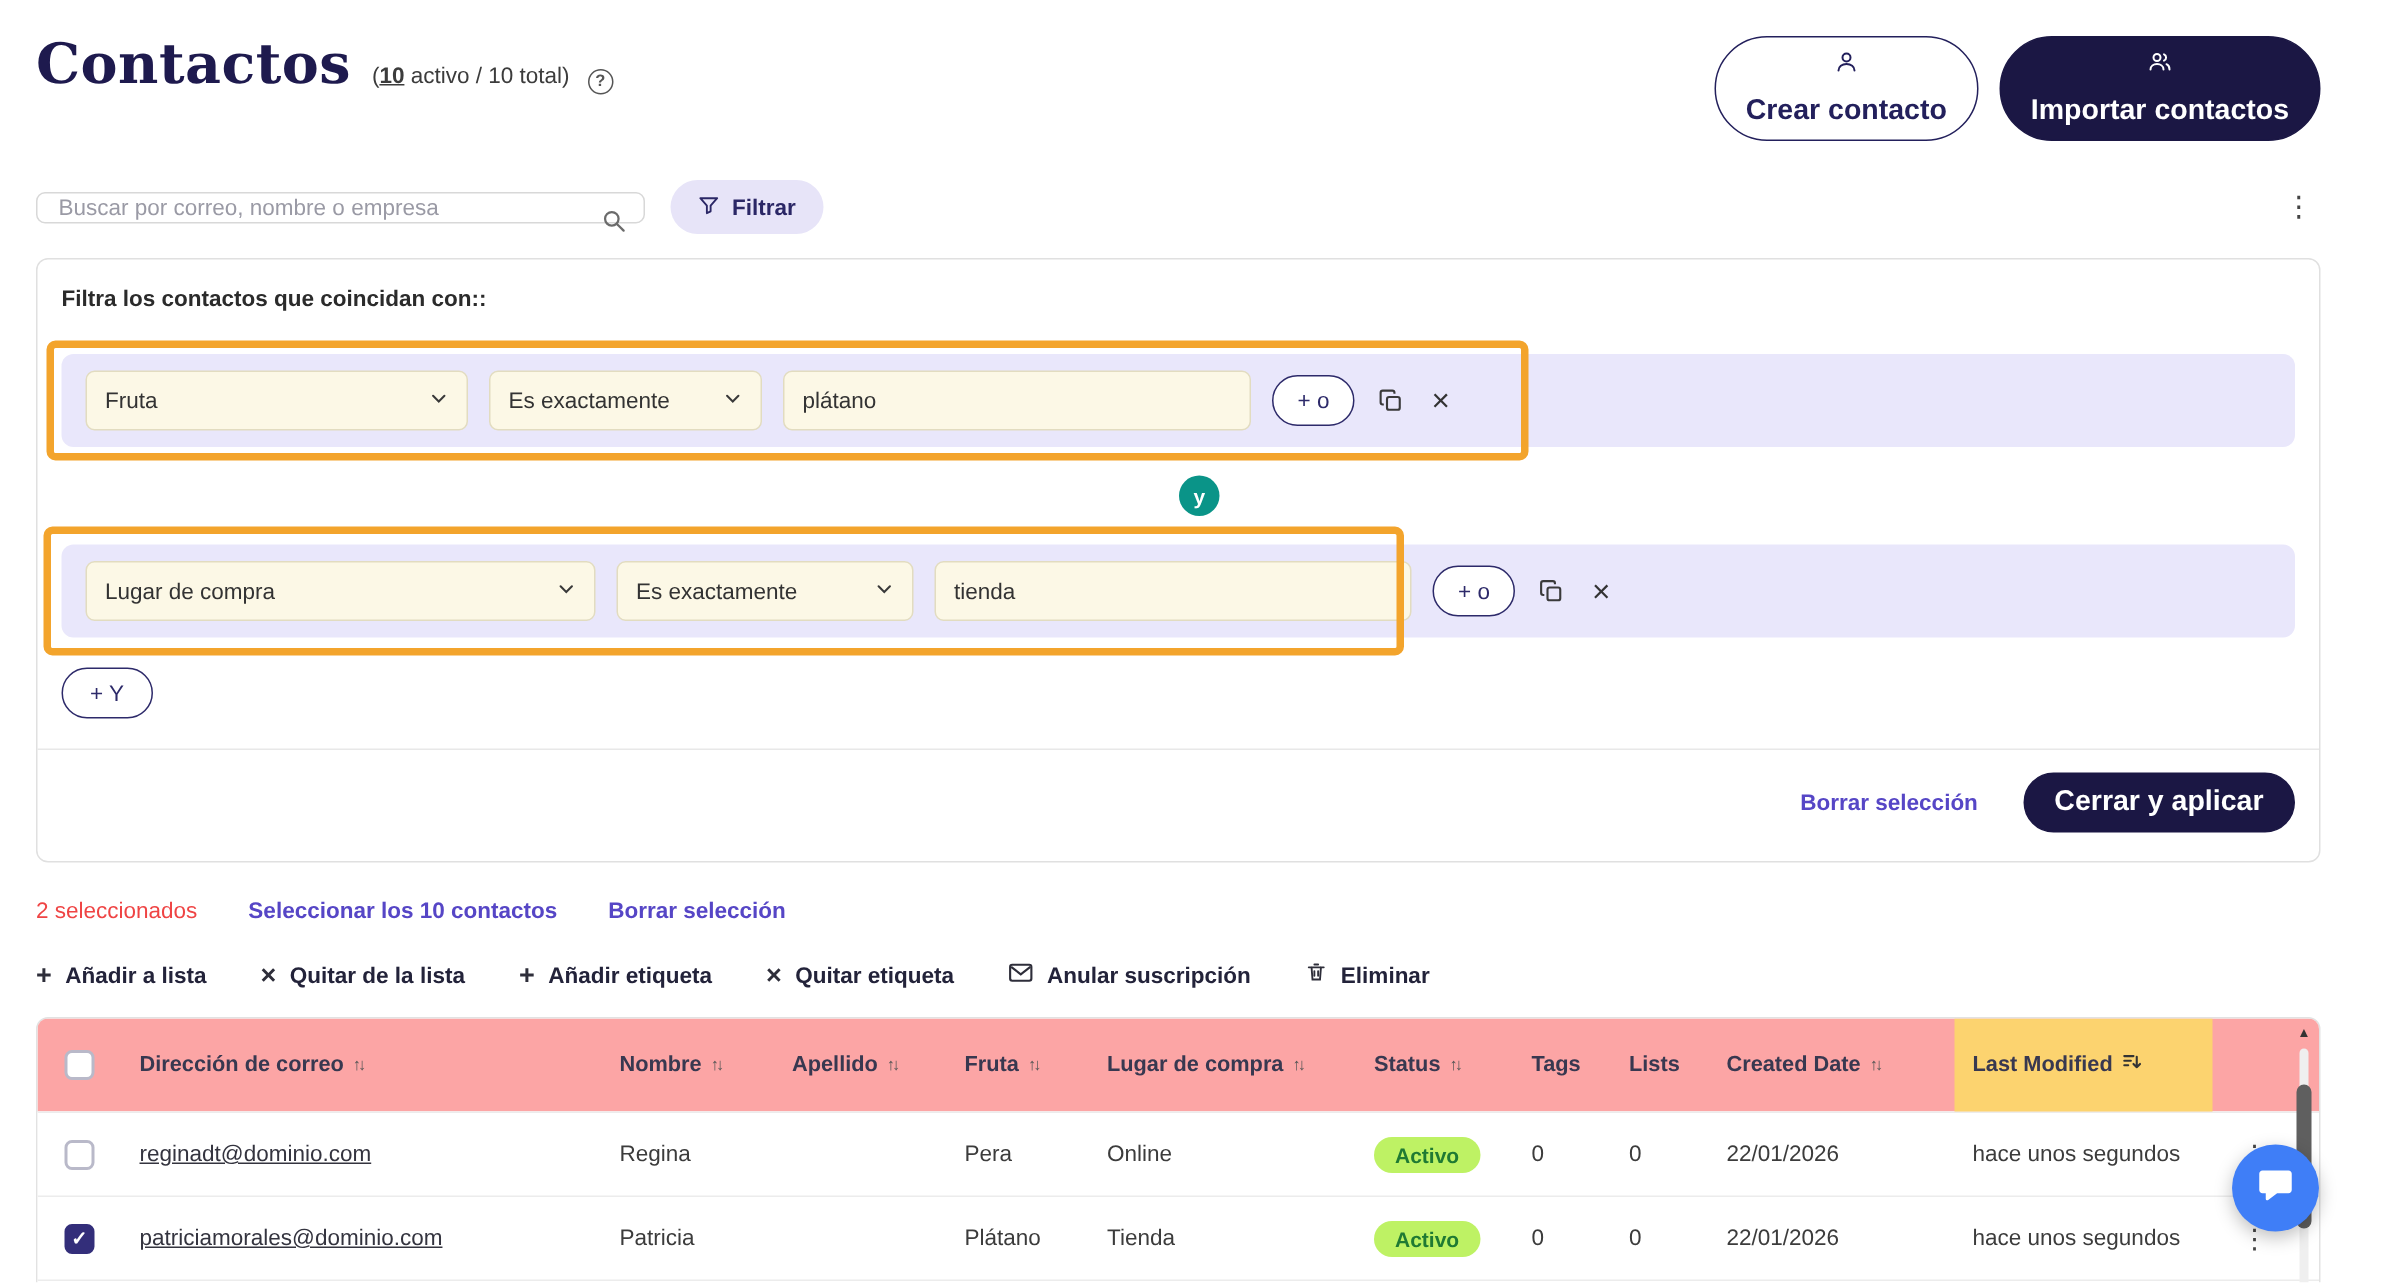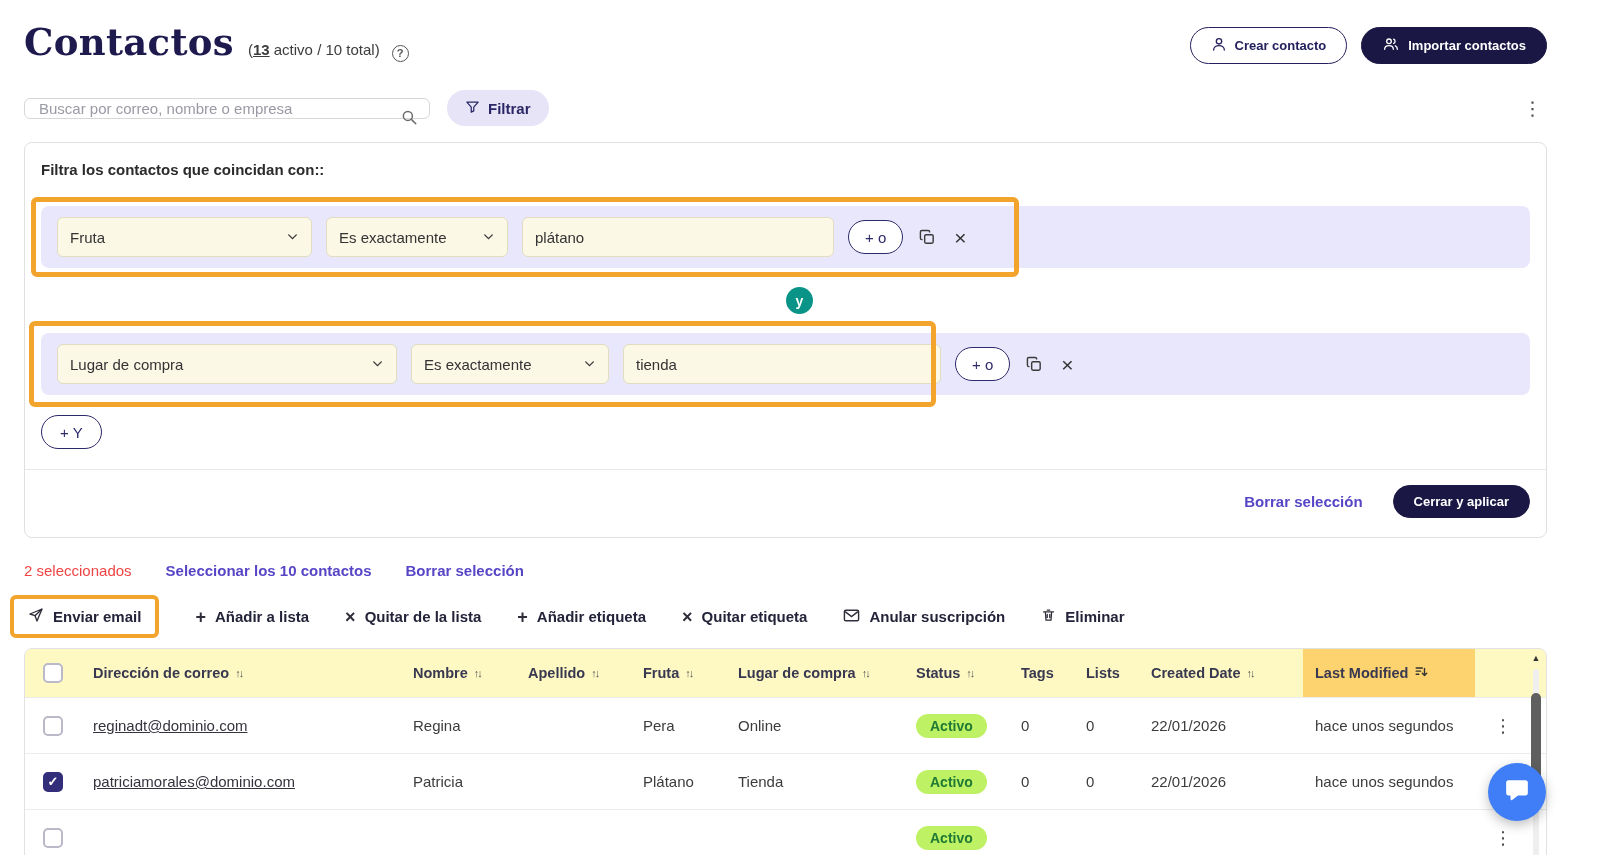--- a/index.html
+++ b/index.html
@@ -3,28 +3,28 @@
 <meta charset="utf-8">
 <style>
   * { margin:0; padding:0; box-sizing:border-box; }
   html,body { background:#fff; }
   .page {
     position:relative; width:1597px; height:855px; overflow:hidden;
     background:#fff; font-family:"Liberation Sans", sans-serif; color:#333;
     padding:20px 50px 0 24px;
   }
   
-  .hdr { display:flex; justify-content:space-between; align-items:flex-end; }
+  .hdr { display:flex; justify-content:space-between; align-items:flex-start; }
   .title-wrap { display:flex; align-items:baseline; gap:8px; }
   h1.title { font-family:"DejaVu Serif","Liberation Serif",serif; font-size:37px; font-weight:700; color:#1e1a4e; letter-spacing:.3px; }
   .count { font-size:15px; color:#3c3c3c; margin-left:6px; }
   .count u { text-decoration:underline; font-weight:600; }
   .help-circle { display:inline-flex; align-items:center; justify-content:center; width:17px; height:17px; border:1.5px solid #555; border-radius:50%; font-size:11px; font-weight:700; color:#555; margin-left:4px; transform:translateY(2px); }
   .top-actions { display:flex; gap:14px; margin-top:4px; }
-  .btn { display:inline-flex; align-items:center; gap:8px; border-radius:999px; font-size:13px; font-weight:700; cursor:pointer; padding:8px 20px; font-family:inherit; }
+  .btn { display:inline-flex; align-items:center; gap:8px; border-radius:999px; font-size:19px; font-weight:700; cursor:pointer; padding:8px 20px; font-family:inherit;flex-direction:column; }
   .btn.outline { background:#fff; border:1.5px solid #23205c; color:#23205c; }
   .btn.solid { background:#1b1744; border:1.5px solid #1b1744; color:#fff; }
   
   .search-row { display:flex; align-items:center; margin-top:26px; }
   .search-box { position:relative; width:406px; }
   .search-box input { width:100%; height:21px; border:1px solid #d8d8d8; border-radius:6px; padding:0 40px 0 14px; font-size:15px; color:#333; font-family:inherit; outline:none; }
   .search-box input::placeholder { color:#9a9aa5; }
   .search-box .sicon { position:absolute; right:12px; top:10px; }
   .filter-btn { display:inline-flex; align-items:center; gap:8px; margin-left:17px; background:#e7e4f8; color:#2b2766; border:none; border-radius:18px; height:36px; padding:0 18px; font-size:15px; font-weight:700; font-family:inherit; cursor:pointer; }
   .row-kebab { margin-left:auto; font-size:19px; color:#444; letter-spacing:1px; cursor:pointer; padding:0 4px; }
@@ -54,21 +54,21 @@
   .sel-bar { display:flex; align-items:center; gap:34px; margin-top:24px; font-size:15px; }
   .sel-count { color:#ef4444; }
   
   .bulk-bar { display:flex; align-items:center; gap:36px; margin-top:24px; font-size:15px; color:#23233a; }
   .bulk-item { display:flex; align-items:center; gap:9px; font-weight:600; cursor:pointer; white-space:nowrap; }
   .bulk-glyph { font-size:18px; line-height:1; color:#2e2e3a; }
   .ann-wrap { border:4px solid #f3a42c; border-radius:6px; padding:8px 14px; margin:-8px 0 -8px -14px; display:inline-flex; }
   
   .table-card { position:relative; margin-top:18px; border:1px solid #e2e2e2; border-radius:8px 8px 0 0; overflow:hidden; background:#fff; }
   .trow, .thead { display:flex; align-items:center; }
-  .thead { background:#fef9c3; height:48px; font-size:14.5px; font-weight:700; color:#383850; }
+  .thead { background:#fca5a5; height:62px; font-size:14.5px; font-weight:700; color:#383850; }
   .trow { height:56px; border-top:1px solid #ececec; font-size:15px; color:#3c3c3c; background:#fff; }
   .col { display:flex; align-items:center; gap:6px; }
   .col-cb { flex:0 0 68px; padding-left:18px; }
   .col-email { flex:0 0 320px; }
   .col-nombre { flex:0 0 115px; }
   .col-apellido { flex:0 0 115px; }
   .col-fruta { flex:0 0 95px; }
   .col-lugar { flex:0 0 178px; }
   .col-status { flex:0 0 105px; }
   .col-tags { flex:0 0 65px; }
@@ -94,21 +94,21 @@
   .chat-fab { position:absolute; left:1488px; top:763px; width:58px; height:58px; border-radius:50%; background:#3f7ef7; display:flex; align-items:center; justify-content:center; box-shadow:0 4px 12px rgba(0,0,0,.25); cursor:pointer; z-index:10; }
 </style>
 </head>
 <body>
 
 <div class="page">
 
   <div class="hdr">
     <div class="title-wrap">
       <h1 class="title">Contactos</h1>
-      <span class="count"><span>(</span><u>13</u><span> activo / 10 total)</span></span>
+      <span class="count"><span>(</span><u>10</u><span> activo / 10 total)</span></span>
       <span class="help-circle">?</span>
     </div>
     <div class="top-actions">
       <button class="btn outline">
         <span><svg width="16" height="16" viewBox="0 0 24 24" fill="none" stroke="#23205c" stroke-width="2" stroke-linecap="round">
               <circle cx="12" cy="8" r="4"></circle>
               <path d="M4 21c0-4 3.6-6.5 8-6.5s8 2.5 8 6.5"></path>
             </svg></span>
         <span>Crear contacto</span>
       </button>
@@ -226,29 +226,20 @@
     </div>
   </section>
 
   <div class="sel-bar">
     <span class="sel-count">2 seleccionados</span>
     <a class="plink">Seleccionar los 10 contactos</a>
     <a class="plink">Borrar selección</a>
   </div>
 
   <div class="bulk-bar">
-    <span class="ann-wrap">
-      <span class="bulk-item">
-        <span><svg width="16" height="16" viewBox="0 0 24 24" fill="none" stroke="#2e2e3a" stroke-width="2" stroke-linejoin="round">
-              <path d="M21 3L3 10.5l7.5 2.5L13.5 21 21 3z"></path>
-              <path d="M10.5 13L21 3"></path>
-            </svg></span>
-        <span>Enviar email</span>
-      </span>
-    </span>
     <span class="bulk-item">
       <span class="bulk-glyph">+</span>
       <span>Añadir a lista</span>
     </span>
     <span class="bulk-item">
       <span class="bulk-glyph">×</span>
       <span>Quitar de la lista</span>
     </span>
     <span class="bulk-item">
       <span class="bulk-glyph">+</span>

